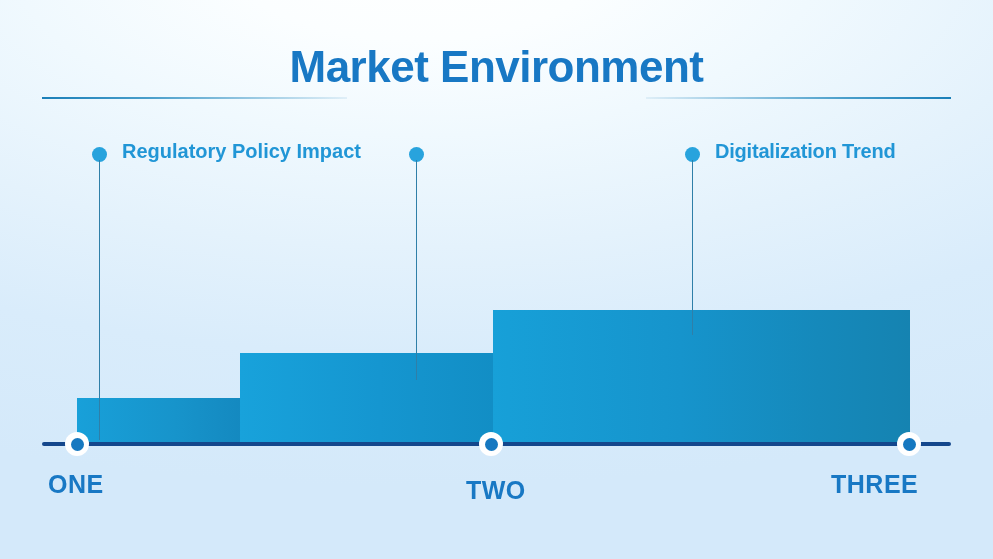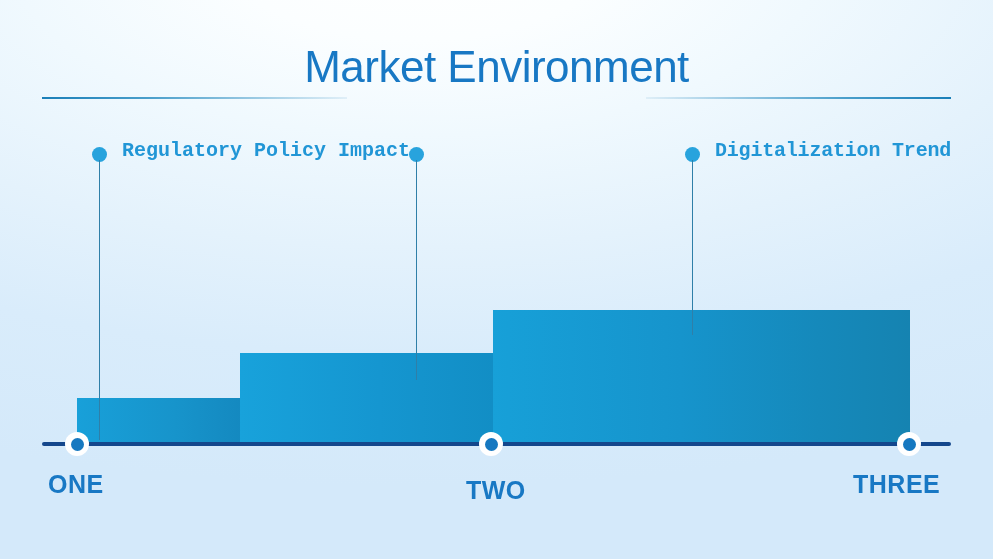--- a/index.html
+++ b/index.html
@@ -51,21 +51,21 @@
   .divider.right {
     right: 42px;
     width: 305px;
     background: linear-gradient(90deg, rgba(200,225,240,0.45) 0%, #4a9fcb 65%, #1a7fb8 100%);
   }
 
   #page-title {
     position: relative;
     z-index: 3;
     font-size: 44px;
-    font-weight: normal;
+    font-weight: bold;
     color: #1878c4;
     letter-spacing: -0.5px;
     padding: 0 18px;
     line-height: 1;
     white-space: nowrap;
   }
 
   
   #bars {
     position: absolute;
@@ -132,21 +132,21 @@
   .axis-label {
     position: absolute;
     top: 470px;
     font-size: 25px;
     font-weight: bold;
     color: #1878c4;
     letter-spacing: 0.5px;
   }
   .axis-label.l1 { left: 48px; }
   .axis-label.l2 { left: 466px; margin-top: 6px; }
-  .axis-label.l3 { left: 853px; }
+  .axis-label.l3 { left: 831px; }
 
   
   .callout {
     position: absolute;
     top: 140px;
   }
   .callout.c1 { left: 92px; width: 298px; }
   .callout.c2 { left: 409px; width: 270px; }
   .callout.c3 { left: 685px; width: 252px; }
 
@@ -164,21 +164,21 @@
     position: absolute;
     left: 7px;
     top: 20px;
     width: 1px;
     background: #2f7fa8;
   }
   .callout.c1 .leader-line { height: 280px; }
   .callout.c2 .leader-line { height: 220px; }
   .callout.c3 .leader-line { height: 175px; }
 
-  .callout-body { padding-left: 30px; font-family: Liberation Mono, monospace; }
+  .callout-body { padding-left: 30px; }
 
   .callout-title {
     font-size: 20px;
     font-weight: bold;
     color: #2196d6;
     line-height: 1.1;
     margin-bottom: 13px;
     white-space: nowrap;
   }
   .callout.c3 .callout-title { letter-spacing: -0.2px; }

